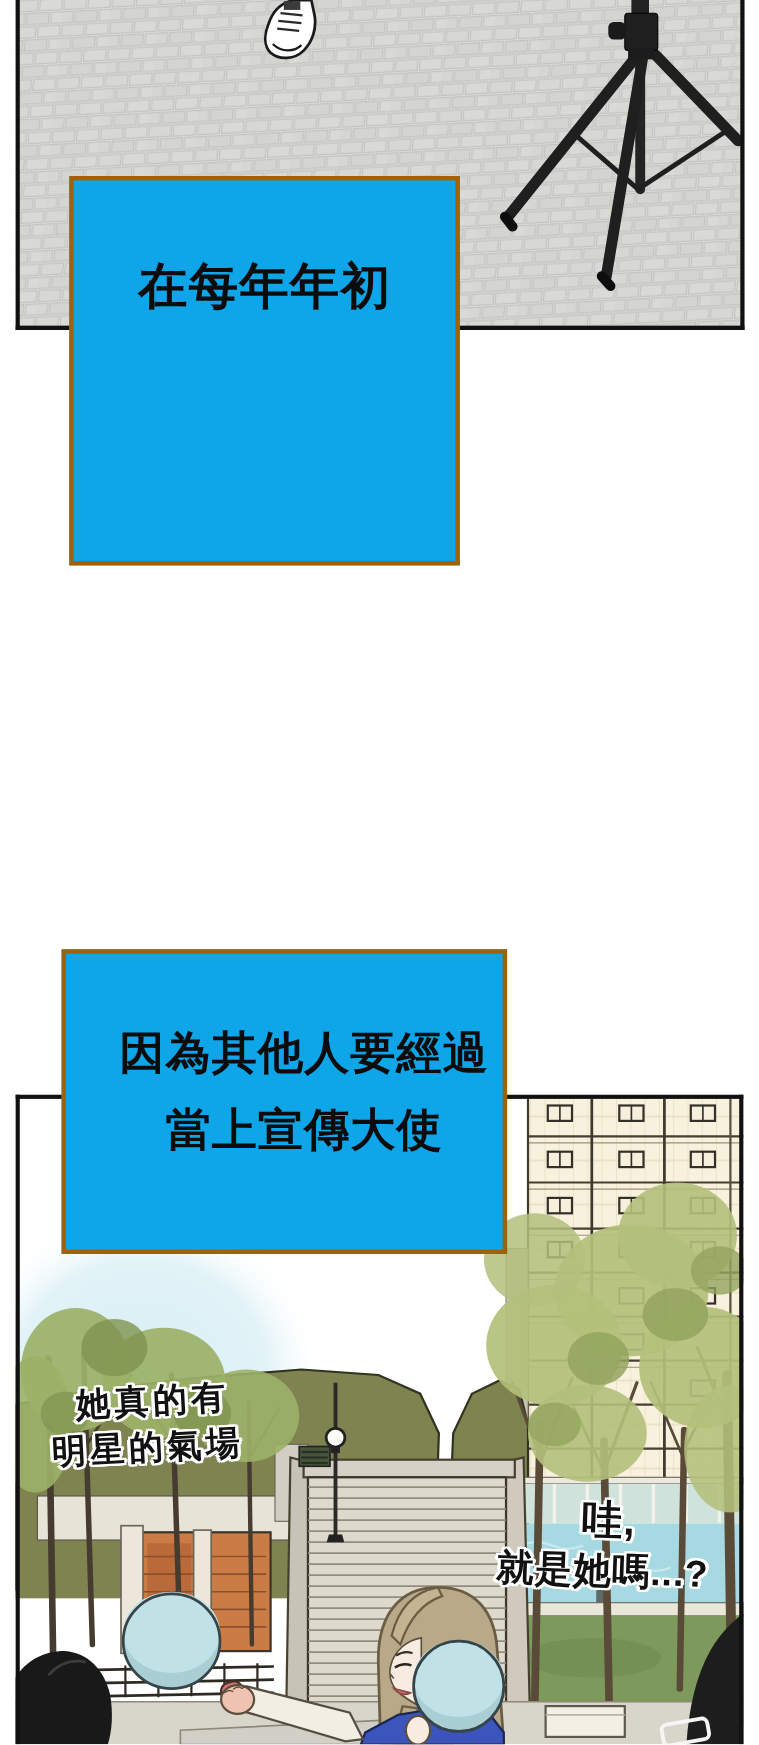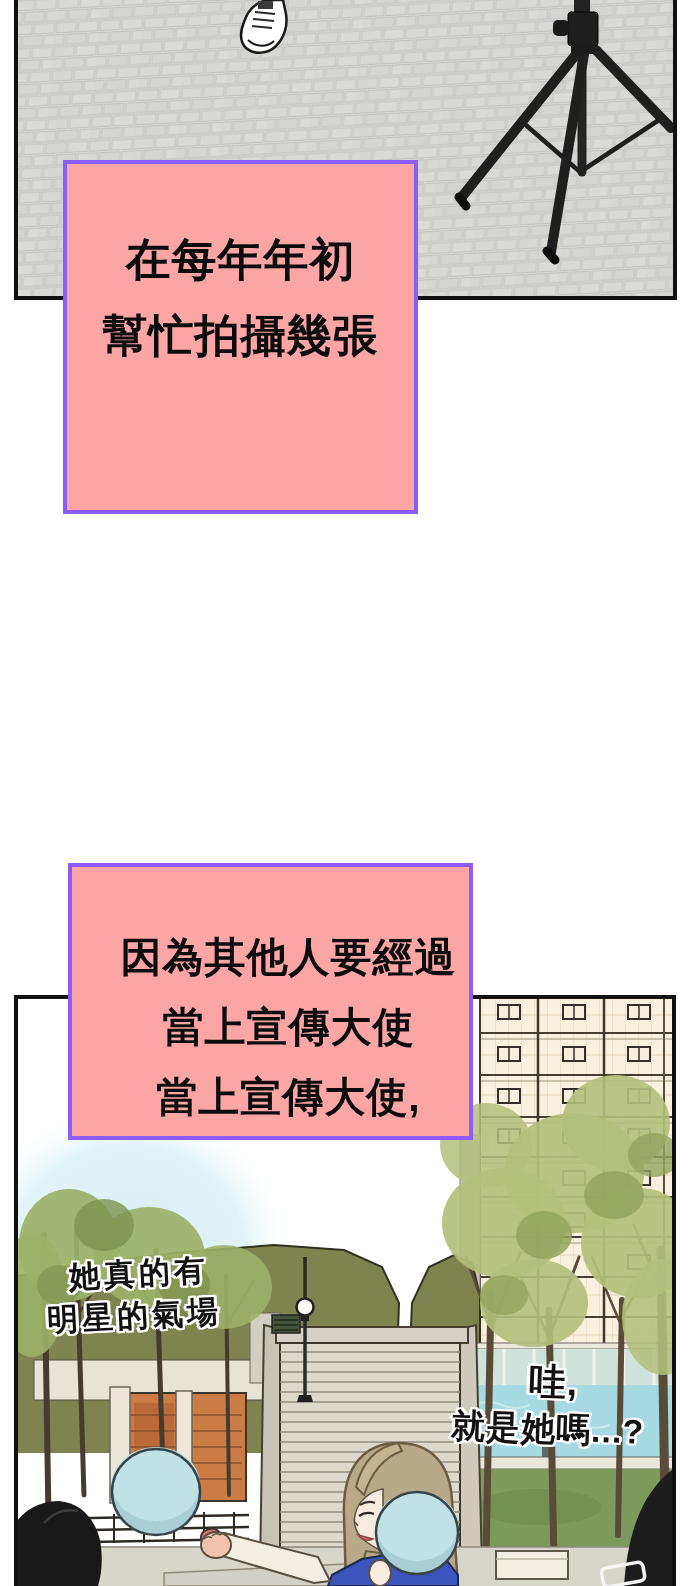--- a/index.html
+++ b/index.html
@@ -1,25 +1,25 @@
 <!DOCTYPE html>
 <html><head>
 <meta charset="utf-8">
 <style>
   html,body{margin:0;padding:0;background:#ffffff;}
   #page{position:relative;width:690px;height:1586px;background:#ffffff;overflow:hidden;
         font-family:"Liberation Sans","DejaVu Sans",sans-serif;}
   .panel{position:absolute;}
   .panel svg{display:block;}
-  .nbox{position:absolute;background:#fca5a5;border:4px solid #8b5cf6;box-sizing:border-box;
+  .nbox{position:absolute;background:#0ea5e9;border:4px solid #a16207;box-sizing:border-box;
         text-align:center;color:#0c0c0c;font-weight:700;}
   .nbox .nline{white-space:nowrap;}
   #nbox1{left:63px;top:160px;width:355px;height:354px;padding-top:58px;
          font-size:45px;line-height:76px;letter-spacing:1px;}
-  #nbox2{left:68px;top:863px;width:405px;height:277px;padding-top:55px;
+  #nbox2{left:56px;top:863px;width:405px;height:277px;padding-top:55px;
          font-size:41px;line-height:70px;letter-spacing:1px;padding-left:36px;}
   .hw{position:absolute;color:#111;font-weight:700;
       text-shadow:-2px 0 0 #fff,2px 0 0 #fff,0 -2px 0 #fff,0 2px 0 #fff,
                   -2px -2px 0 #fff,2px 2px 0 #fff,-2px 2px 0 #fff,2px -2px 0 #fff,
                   -3px 1px 0 #fff,3px -1px 0 #fff;}
   #hw-left{left:46px;top:1252px;width:220px;transform:rotate(-3deg);font-size:31px;line-height:42px;letter-spacing:4px;}
   #hw-left .l1{padding-left:24px;}
   #hw-right{left:452px;top:1360px;width:230px;transform:rotate(2deg);font-size:34px;line-height:46px;letter-spacing:1px;}
   #hw-right .l1{padding-left:76px;font-size:37px;}
 </style>
@@ -349,27 +349,25 @@
       </g>
 
       <rect x="0" y="0" width="662" height="4" fill="#111"></rect>
       <rect x="0" y="0" width="4" height="591" fill="#111"></rect>
       <rect x="658" y="0" width="4" height="591" fill="#111"></rect>
     </svg>
   </div>
 
   <div class="nbox" id="nbox1">
     <div class="nline">在每年年初</div>
-    <div class="nline">幫忙拍攝幾張</div>
   </div>
 
   <div class="nbox" id="nbox2">
     <div class="nline">因為其他人要經過</div>
     <div class="nline">當上宣傳大使</div>
-    <div class="nline">當上宣傳大使,</div>
   </div>
 
   <div class="hw" id="hw-left">
     <div class="l1">她真的有</div>
     <div class="l2">明星的氣場</div>
   </div>
 
   <div class="hw" id="hw-right">
     <div class="l1">哇,</div>
     <div class="l2">就是她嗎...?</div>

